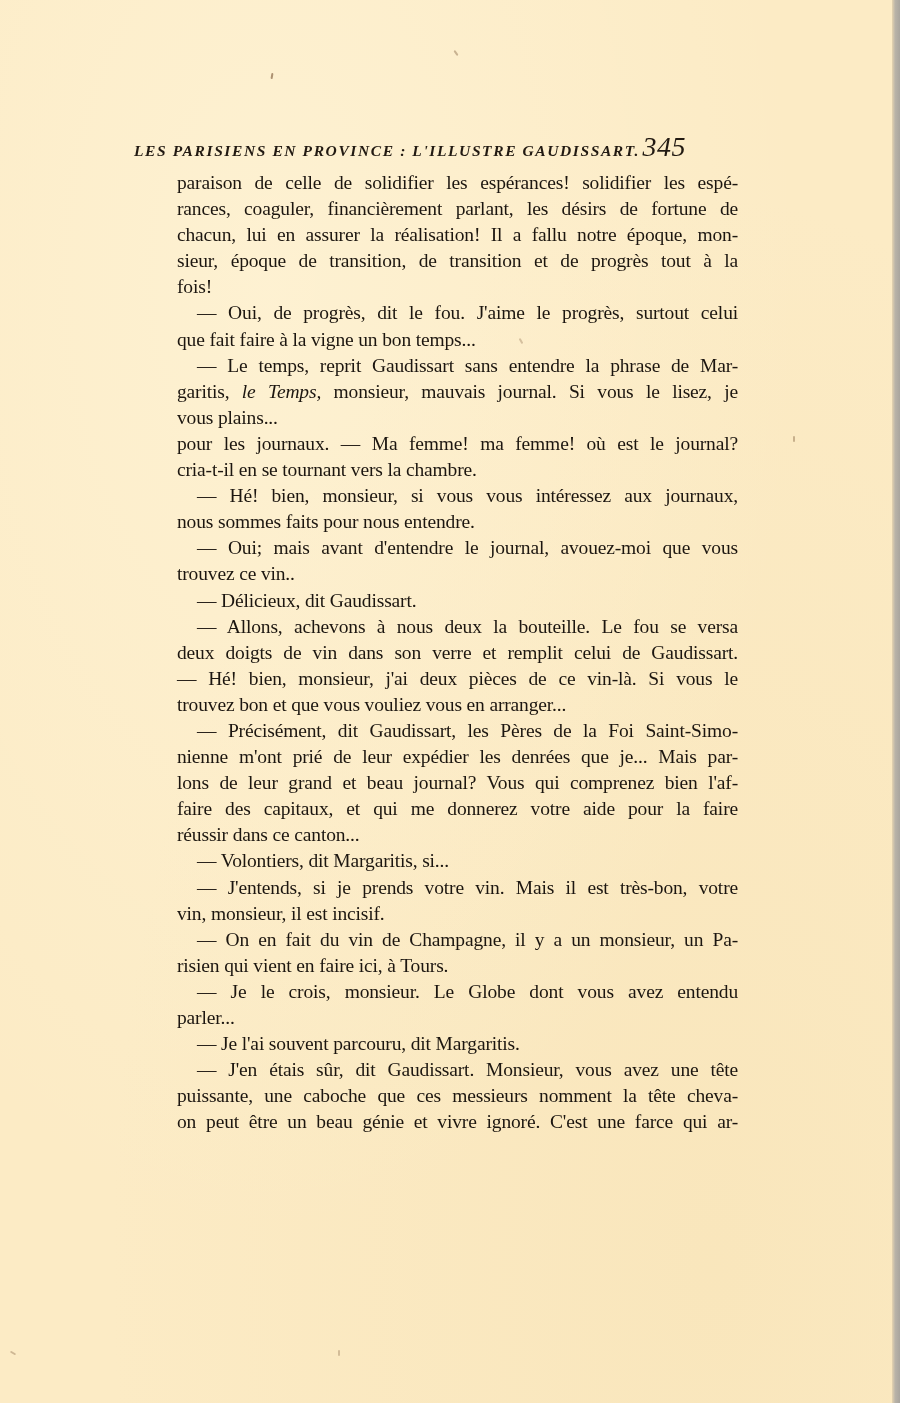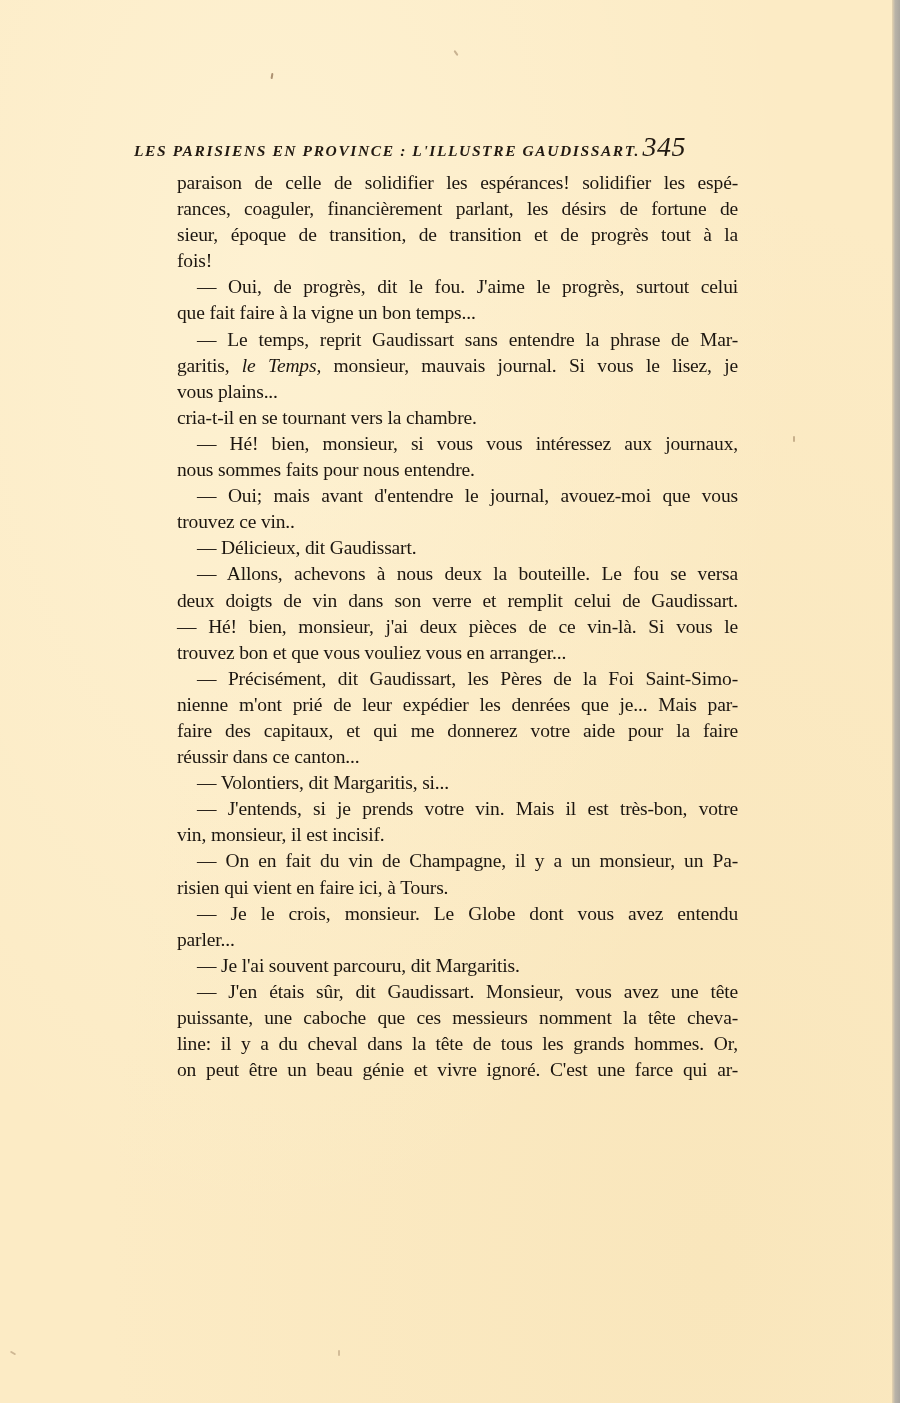--- a/index.html
+++ b/index.html
@@ -104,48 +104,50 @@
   <span class="speck" style="left:12px;top:1350px;transform:rotate(-60deg);opacity:0.4;"></span>
 
   <div class="running-head">
     <span class="title">Les Parisiens en province : l'illustre Gaudissart.</span>
     <span class="page-num">345</span>
   </div>
 
   <div class="text-block" id="text-block">
       <div class="line">paraison de celle de solidifier les espérances! solidifier les espé-</div>
       <div class="line">rances, coaguler, financièrement parlant, les désirs de fortune de</div>
+      <div class="line">chacun, lui en assurer la réalisation! Il a fallu notre époque, mon-</div>
       <div class="line">sieur, époque de transition, de transition et de progrès tout à la</div>
       <div class="line last">fois!</div>
       <div class="line indent">— Oui, de progrès, dit le fou. J'aime le progrès, surtout celui</div>
       <div class="line last">que fait faire à la vigne un bon temps...</div>
       <div class="line indent">— Le temps, reprit Gaudissart sans entendre la phrase de Mar-</div>
       <div class="line" style="transform: scaleX(1); width: 561.016px;">garitis, <em>le Temps,</em> monsieur, mauvais journal. Si vous le lisez, je</div>
       <div class="line last">vous plains...</div>
+      <div class="line">pour les journaux. — Ma femme! ma femme! où est le journal?</div>
       <div class="line last">cria-t-il en se tournant vers la chambre.</div>
       <div class="line indent">— Hé! bien, monsieur, si vous vous intéressez aux journaux,</div>
       <div class="line last">nous sommes faits pour nous entendre.</div>
       <div class="line indent">— Oui; mais avant d'entendre le journal, avouez-moi que vous</div>
       <div class="line last">trouvez ce vin..</div>
       <div class="line indent last">— Délicieux, dit Gaudissart.</div>
       <div class="line indent">— Allons, achevons à nous deux la bouteille. Le fou se versa</div>
       <div class="line">deux doigts de vin dans son verre et remplit celui de Gaudissart.</div>
       <div class="line">— Hé! bien, monsieur, j'ai deux pièces de ce vin-là. Si vous le</div>
       <div class="line last">trouvez bon et que vous vouliez vous en arranger...</div>
       <div class="line indent">— Précisément, dit Gaudissart, les Pères de la Foi Saint-Simo-</div>
       <div class="line">nienne m'ont prié de leur expédier les denrées que je... Mais par-</div>
+      <div class="line">lons de leur grand et beau journal? Vous qui comprenez bien l'af-</div>
       <div class="line">faire des capitaux, et qui me donnerez votre aide pour la faire</div>
       <div class="line last">réussir dans ce canton...</div>
       <div class="line indent last">— Volontiers, dit Margaritis, si...</div>
       <div class="line indent">— J'entends, si je prends votre vin. Mais il est très-bon, votre</div>
       <div class="line last">vin, monsieur, il est incisif.</div>
       <div class="line indent">— On en fait du vin de Champagne, il y a un monsieur, un Pa-</div>
       <div class="line last">risien qui vient en faire ici, à Tours.</div>
       <div class="line indent">— Je le crois, monsieur. Le Globe dont vous avez entendu</div>
       <div class="line last">parler...</div>
       <div class="line indent last">— Je l'ai souvent parcouru, dit Margaritis.</div>
       <div class="line indent">— J'en étais sûr, dit Gaudissart. Monsieur, vous avez une tête</div>
       <div class="line">puissante, une caboche que ces messieurs nomment la tête cheva-</div>
-      <div class="line">line: il y a du cheval dans la tête de tous les grands hommes. Or,</div>
       <div class="line">on peut être un beau génie et vivre ignoré. C'est une farce qui ar-</div>
     </div>
 </div>
 <div class="edge"></div>
 
 </body></html>

